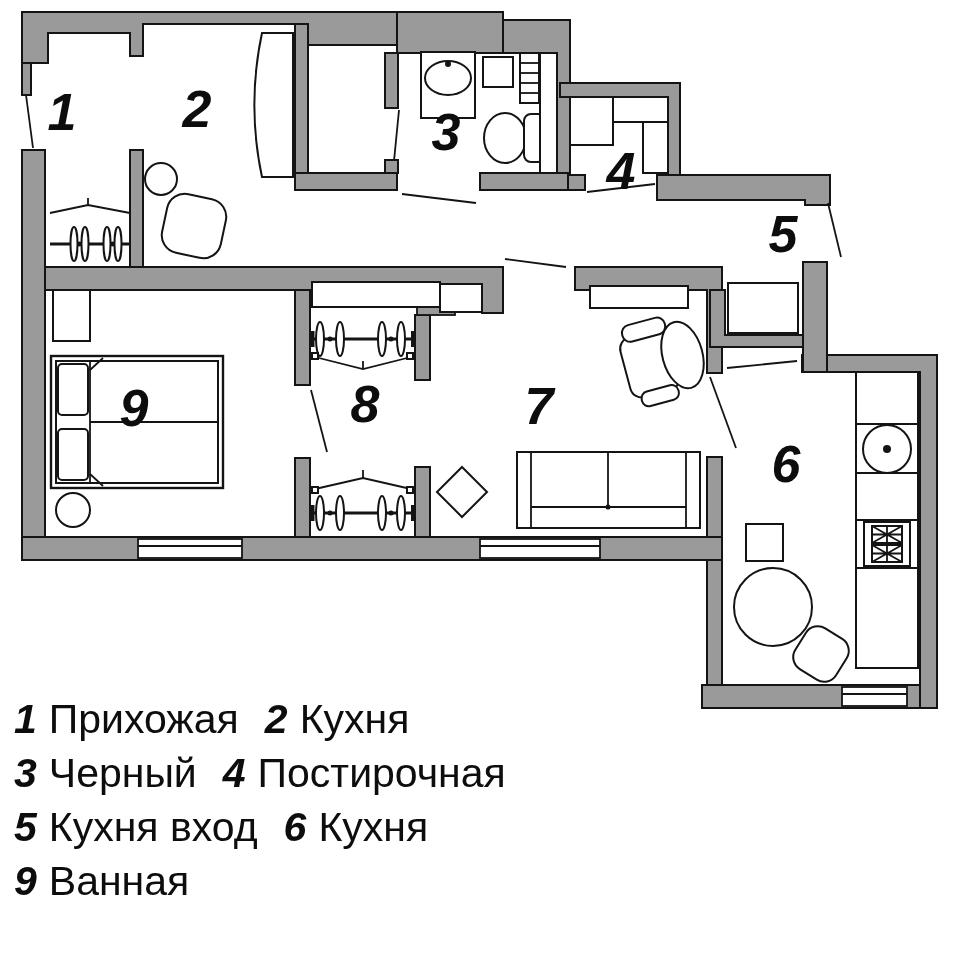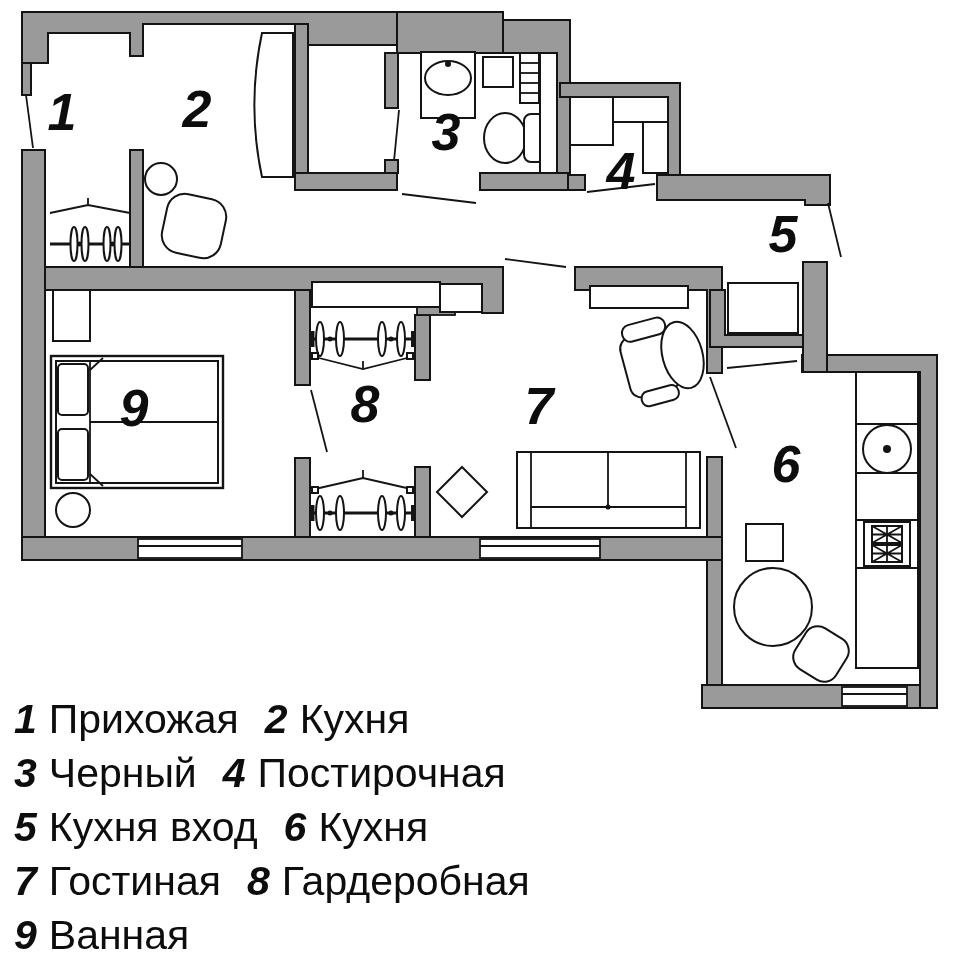--- a/index.html
+++ b/index.html
@@ -236,19 +236,16 @@
     <div class="row">
       <span class="lnum">1</span><span class="lname">Прихожая</span><span class="lnum">2</span><span class="lname">Кухня</span>
     </div>
     <div class="row">
       <span class="lnum">3</span><span class="lname">Черный</span><span class="lnum">4</span><span class="lname">Постирочная</span>
     </div>
     <div class="row">
       <span class="lnum">5</span><span class="lname">Кухня вход</span><span class="lnum">6</span><span class="lname">Кухня</span>
     </div>
     <div class="row">
-      <span class="lnum">7</span><span class="lname">Гостиная</span><span class="lnum">8</span><span class="lname">Гардеробная</span>
-    </div>
-    <div class="row">
       <span class="lnum">9</span><span class="lname">Ванная</span>
     </div>
   </div>
 </div>
 
 </body></html>

